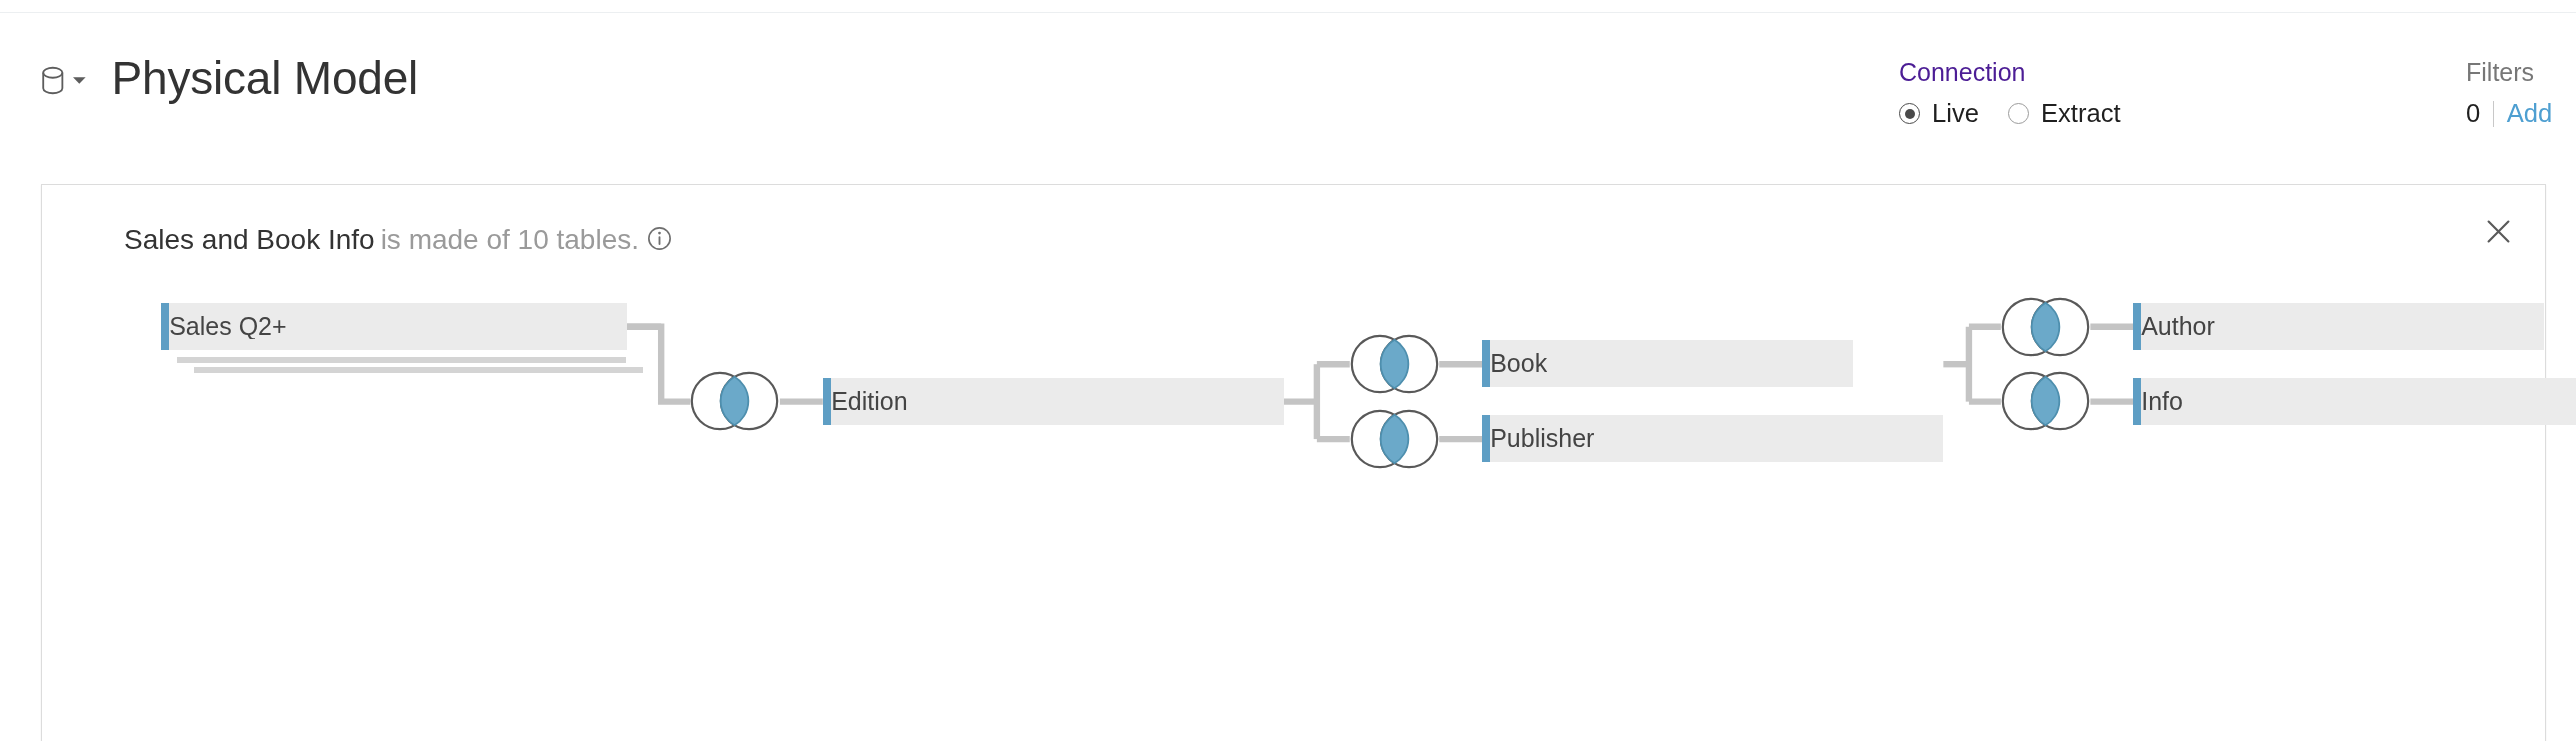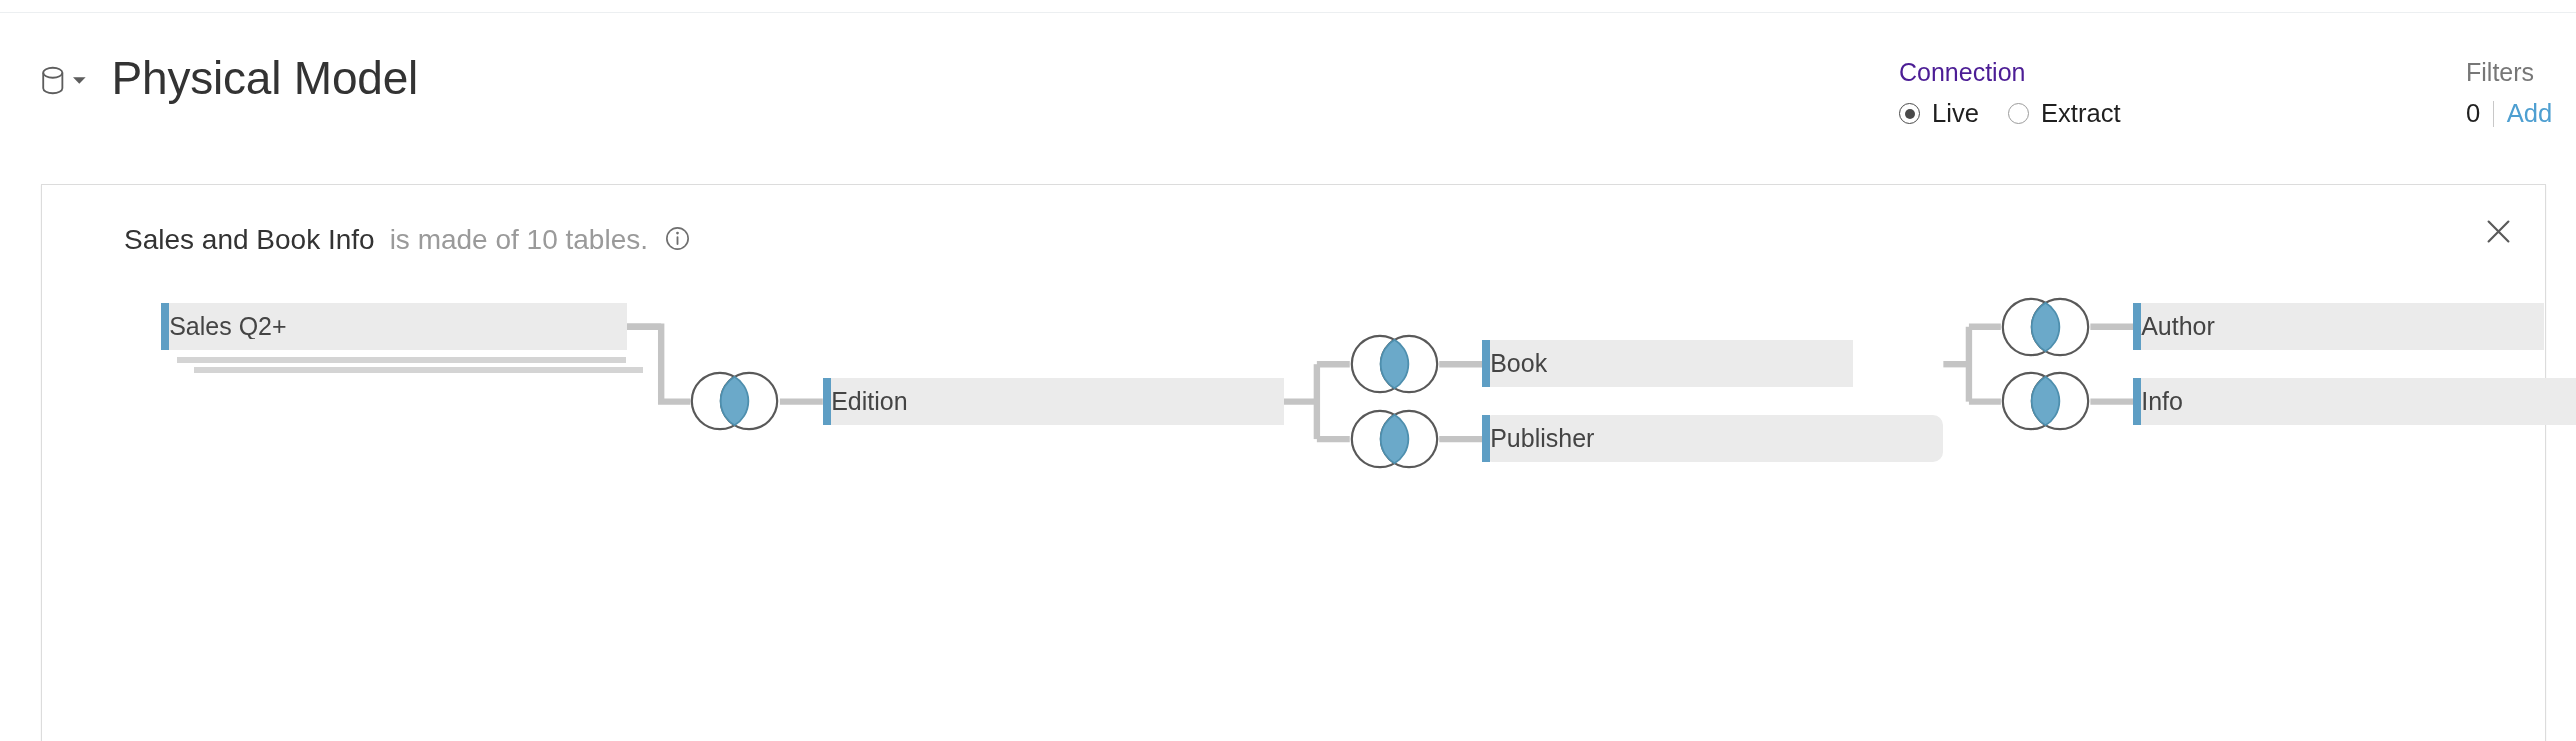--- a/index.html
+++ b/index.html
@@ -147,21 +147,21 @@
     border: 0.9px solid #dcdcdc;
     box-sizing: border-box;
     box-shadow: 0 0.9px 1.8px rgba(0,0,0,0.07);
   }
 
   #card-header {
     position: absolute;
     left: 82px; top: 41px;
     display: flex;
     align-items: baseline;
-    gap: 15px;
+    gap: 6px;
     white-space: nowrap;
   }
   #card-title {
     font-size: 28px;
     color: #333333;
     line-height: 1;
   }
   #card-subtitle {
     font-size: 28px;
     color: #9a9a9a;
@@ -382,21 +382,21 @@
     <div class="pill" style="left:781px; top:193px; width:461px;">
       <span class="pill-bar"></span>
       <span class="pill-label">Edition</span>
     </div>
 
     <div class="pill" style="left:1440px; top:155px; width:371px;">
       <span class="pill-bar"></span>
       <span class="pill-label">Book</span>
     </div>
 
-    <div class="pill" style="left:1440px; top:230px; width:461px;border-radius:10px;">
+    <div class="pill" style="left:1440px; top:230px; width:461px;">
       <span class="pill-bar"></span>
       <span class="pill-label">Publisher</span>
     </div>
 
     <div class="pill" style="left:2091px; top:118px; width:411px;">
       <span class="pill-bar"></span>
       <span class="pill-label">Author</span>
     </div>
 
     <div class="pill" style="left:2091px; top:193px; width:495px;">

